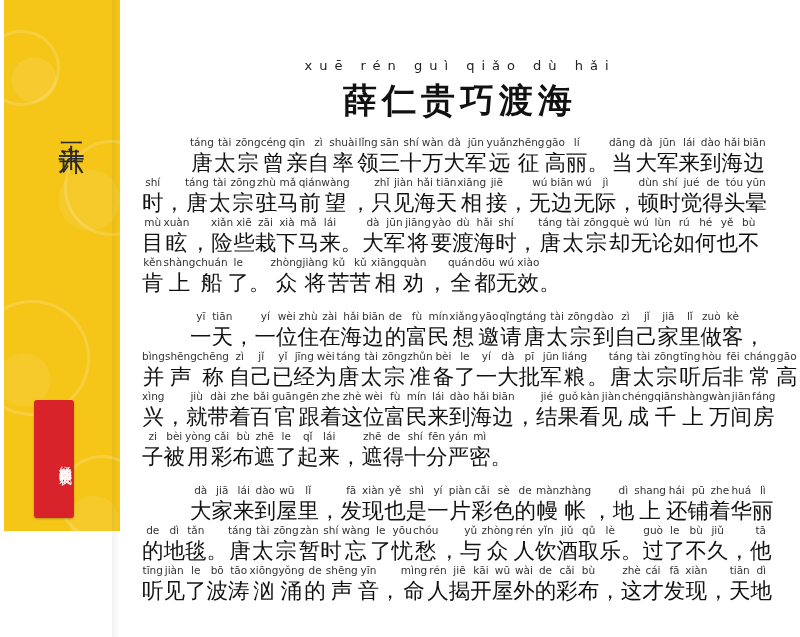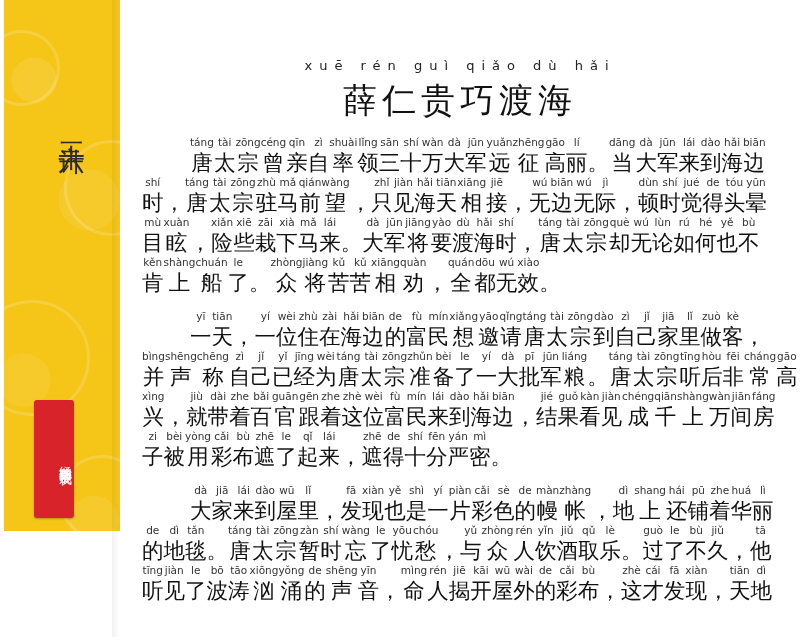--- a/index.html
+++ b/index.html
@@ -126,21 +126,21 @@
   .title-pinyin {
     font-family: "DejaVu Sans", "Liberation Sans", sans-serif;
     font-size: 13px;
     color: #222;
     letter-spacing: 7px;
     margin-bottom: 5px;
   }
   .title-han {
     font-family: "DejaVu Serif", "Liberation Serif", serif;
     font-size: 34px;
-    font-weight: normal;
+    font-weight: bold;
     color: #111;
     letter-spacing: 5px;
   }
   
   .body {
     position: absolute;
     left: 142px;
     top: 136px;
     width: 642px;
   }

